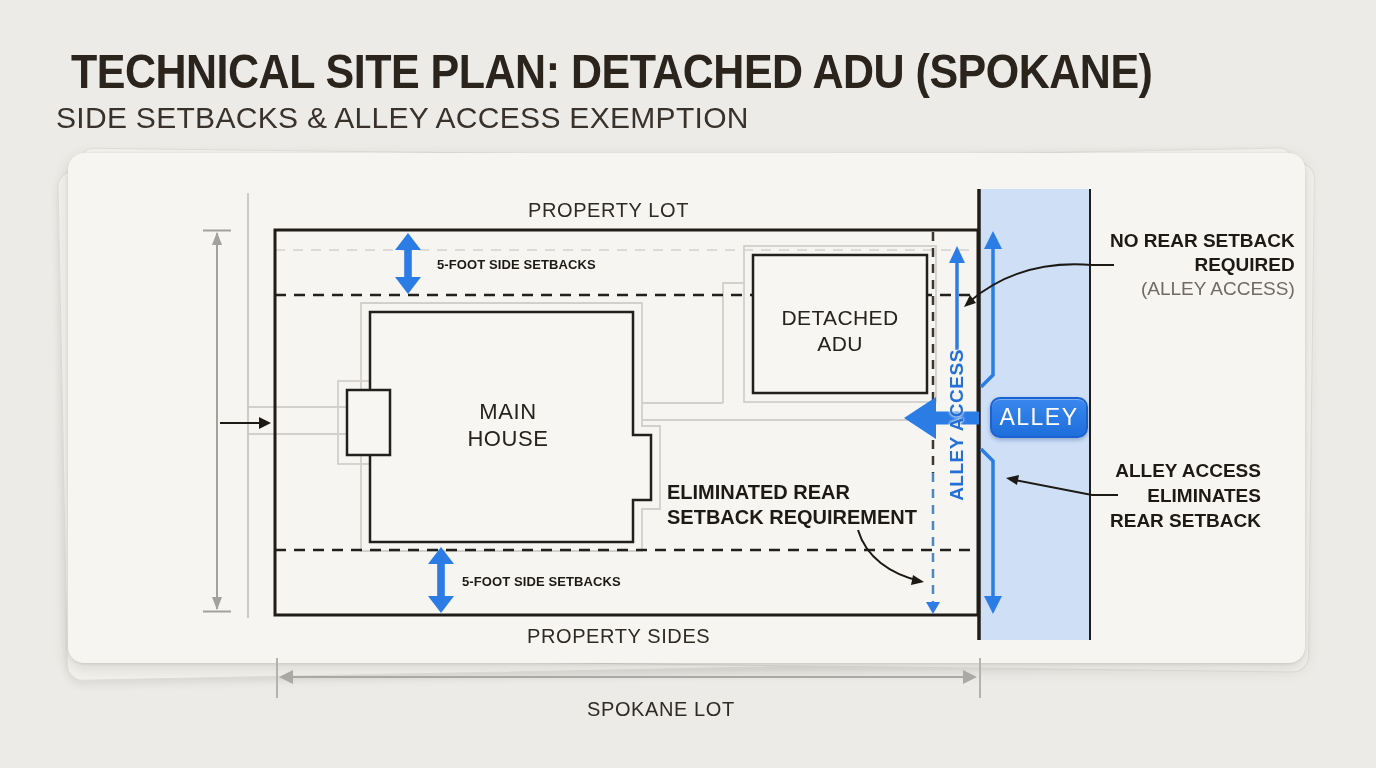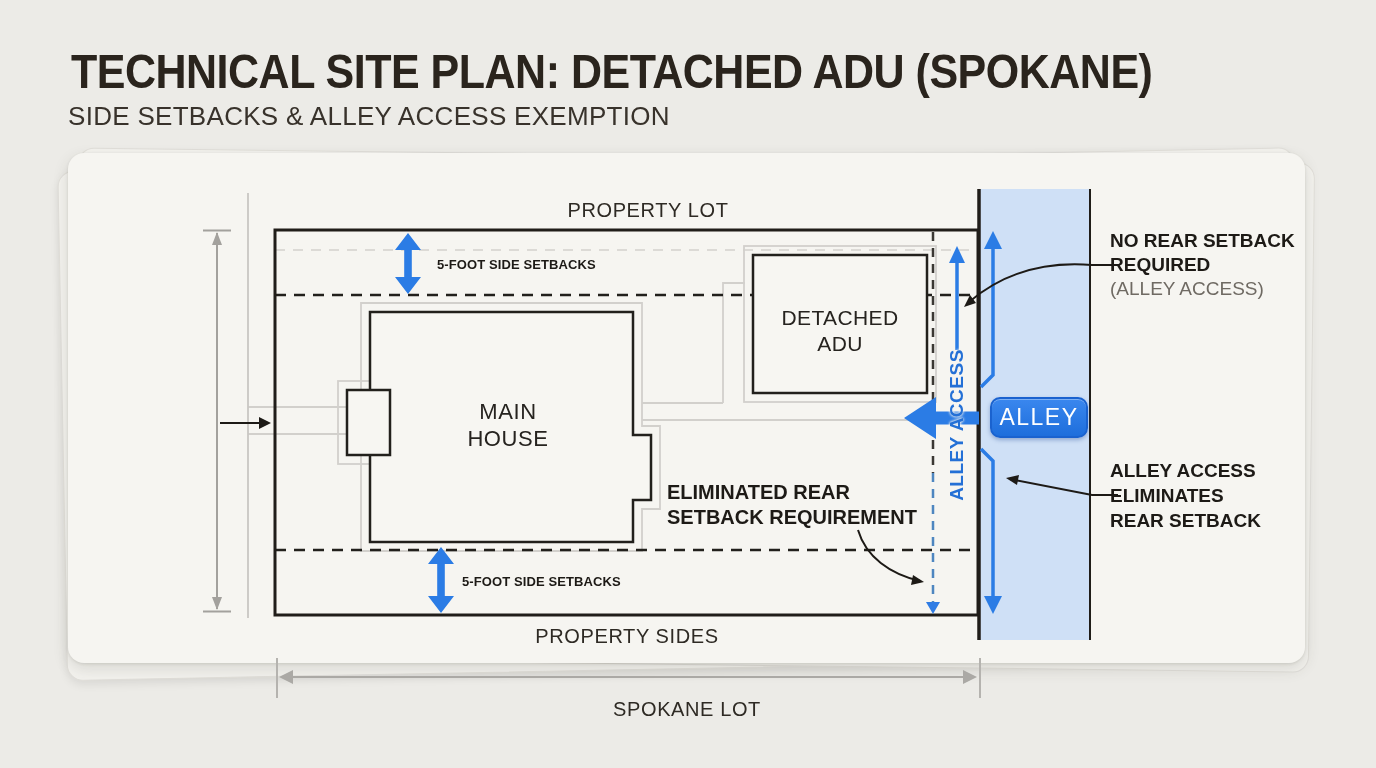--- a/index.html
+++ b/index.html
@@ -9,40 +9,40 @@
     font-family:"Liberation Sans", sans-serif;
     color:#26231e;
   }
   
   .title{
     position:absolute;left:71px;top:44px;
     font-size:43px;font-weight:800;letter-spacing:-0.5px;color:#2a241d;
     transform:scaleY(1.12);transform-origin:left top;white-space:nowrap;
   }
   .subtitle{
-    position:absolute;left:68px;top:101px;
-    font-size:26px;font-weight:400;letter-spacing:0.3px;color:#38322b;white-space:nowrap;
+    position:absolute;left:56px;top:101px;
+    font-size:30px;font-weight:400;letter-spacing:0.3px;color:#38322b;white-space:nowrap;
   }
   
   .card-wrap{position:absolute;left:68px;top:153px;width:1237px;height:510px;}
   .sheet{position:absolute;inset:0;background:#f3f2ee;border:1px solid #e1dfda;border-radius:16px;}
   .sheet.s1{transform:rotate(-1.1deg) translate(-6px,6px);box-shadow:0 4px 10px rgba(0,0,0,.08);}
   .sheet.s2{transform:rotate(0.7deg) translate(7px,2px);}
   .card{
     position:absolute;inset:0;background:#f6f5f1;border-radius:16px;
     box-shadow:0 6px 16px rgba(60,55,45,.14), 0 1px 3px rgba(60,55,45,.12);
   }
   .card svg{position:absolute;left:0;top:0;}
   
   .lbl{position:absolute;white-space:nowrap;}
-  .plan-cap{font-size:20px;letter-spacing:0.6px;color:#2e2a24;text-align:center;}
+  .plan-cap{font-size:20px;letter-spacing:0.6px;color:#2e2a24;}
   .bold-lbl{font-size:13px;font-weight:700;color:#1d1a16;letter-spacing:0.1px;}
   .bldg-lbl{font-size:22px;letter-spacing:0.6px;color:#26231f;text-align:center;line-height:27px;}
   .adu-lbl{font-size:21px;letter-spacing:0.4px;line-height:26px;}
-  .note{font-size:19px;line-height:24px;font-weight:700;color:#1d1a16;}
+  .note{font-size:19px;line-height:24px;font-weight:700;color:#1d1a16;text-align:right;}
   .note .muted{font-weight:400;color:#6f6a63;}
   .note-center{text-align:center;line-height:25px;}
   .elim-note{font-size:20px;line-height:25px;font-weight:700;color:#1d1a16;text-align:left;}
   .alley-access-lbl{
     width:200px;text-align:center;font-size:19px;font-weight:700;letter-spacing:0.5px;color:#2470d6;
     transform:rotate(-90deg);transform-origin:center center;
     text-shadow:0 0 3px #f6f5f1,0 0 3px #f6f5f1;
   }
   .alley-badge{
     display:flex;align-items:center;justify-content:center;

